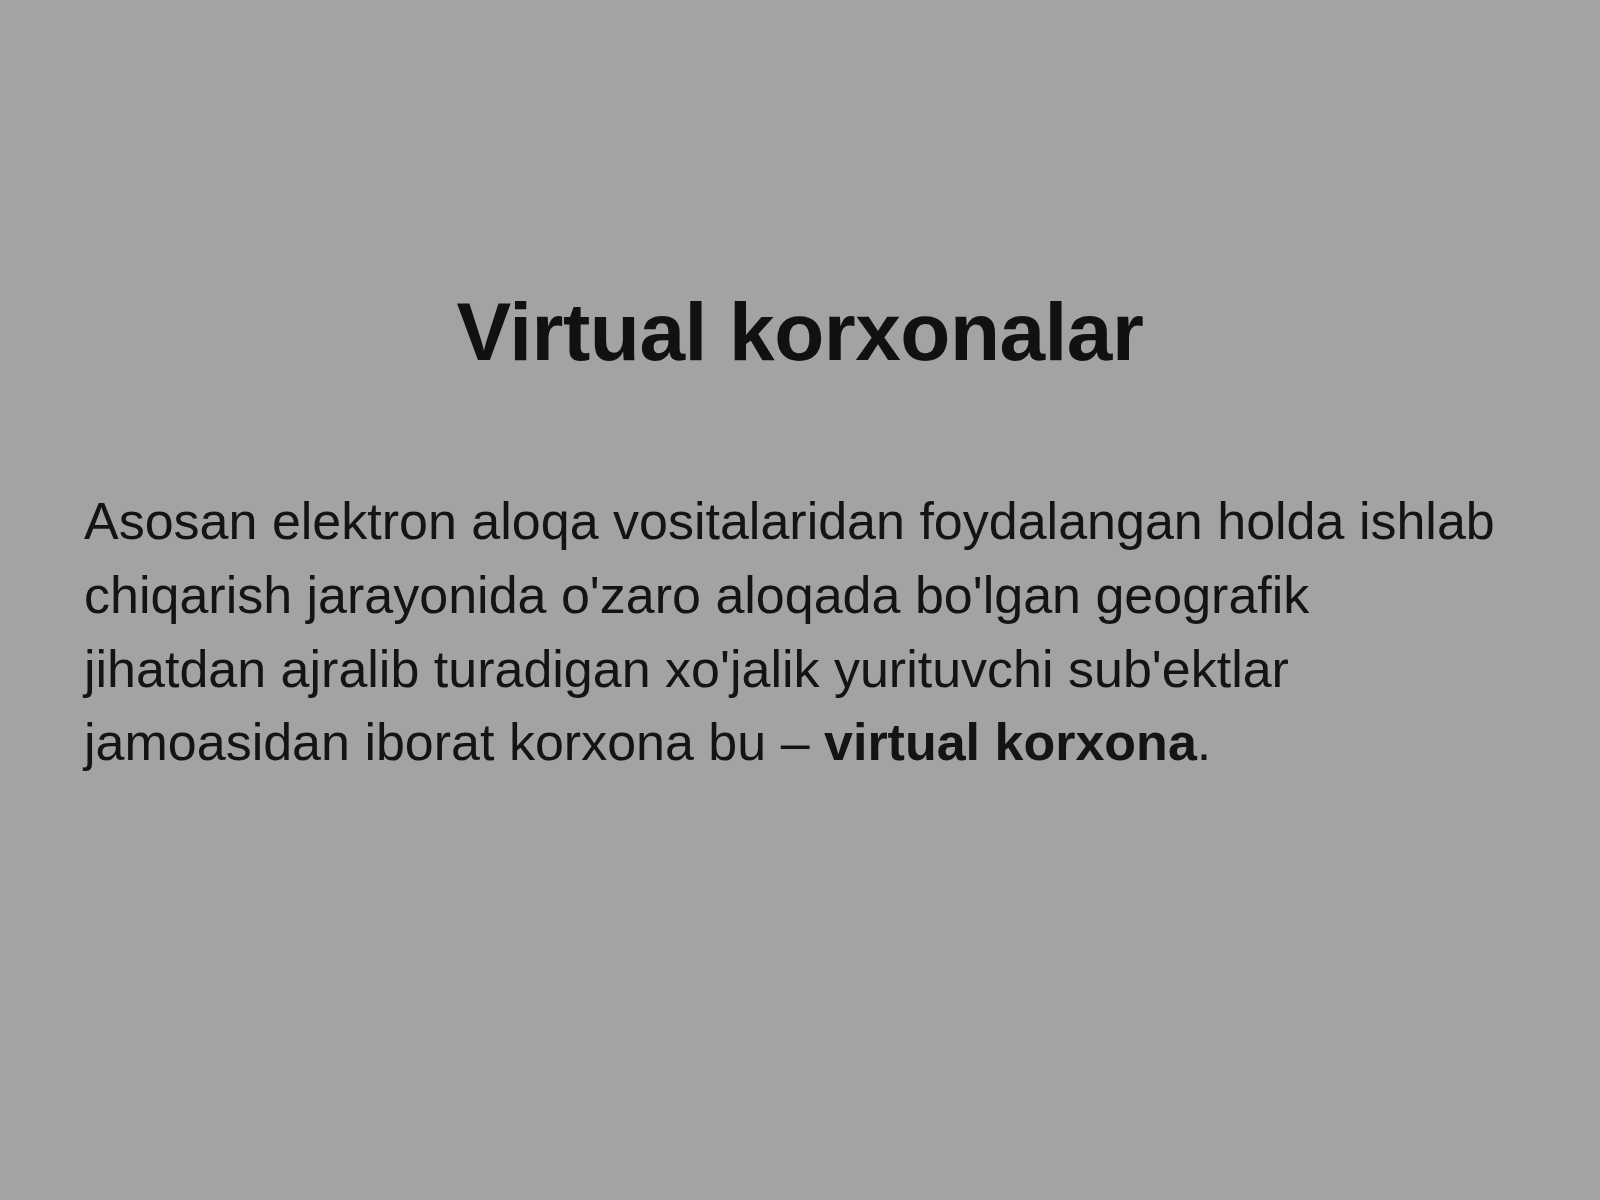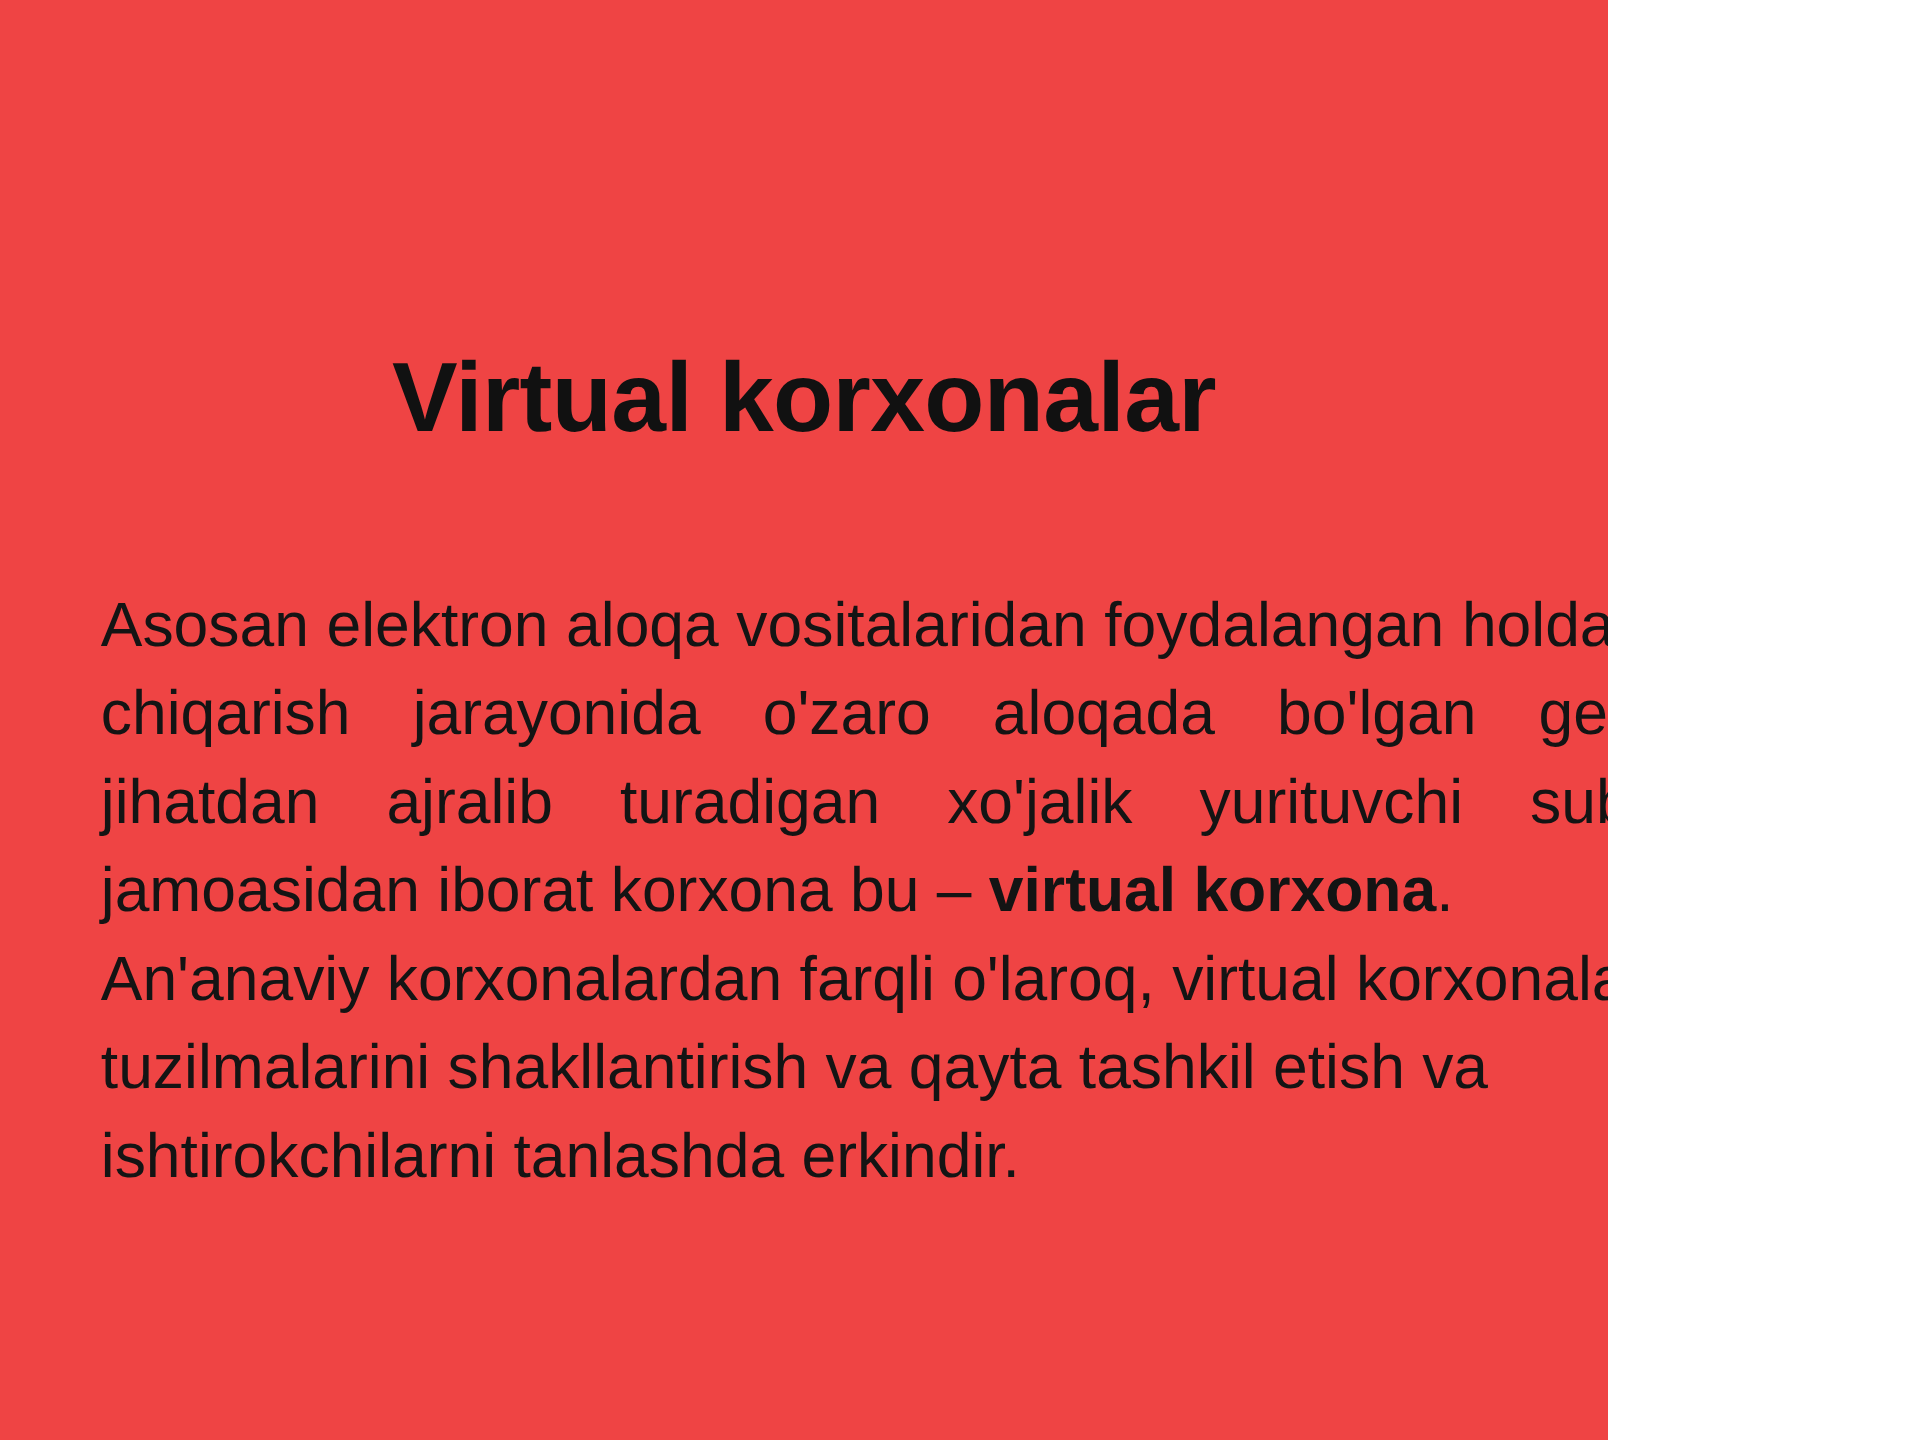--- a/index.html
+++ b/index.html
@@ -2,23 +2,23 @@
 <html><head>
 <meta charset="utf-8">
 <style>
   html, body {
     margin: 0;
     padding: 0;
     background: #ffffff;
   }
   .slide {
     position: relative;
-    width: 1340px;
+    width: 1600px;
     height: 1200px;
-    background: #ef4444;
+    background: #a3a3a3;
     font-family: "Liberation Sans", sans-serif;
     color: #0d0d0d;
     overflow: hidden;
     box-sizing: border-box;
   }
   .slide-title {
     position: absolute;
     left: 0;
     right: 0;
     top: 232px;
@@ -59,16 +59,15 @@
 <div class="slide">
 
   <h1 class="slide-title">Virtual korxonalar</h1>
 
   <div class="body-block">
 
     <p class="para">
       <span>Asosan elektron aloqa vositalaridan foydalangan holda ishlab chiqarish jarayonida o'zaro aloqada bo'lgan geografik jihatdan ajralib turadigan xo'jalik yurituvchi sub'ektlar jamoasidan iborat korxona bu – </span><strong>virtual korxona</strong><span>.</span>
     </p>
 
-    <p class="para">An'anaviy korxonalardan farqli o'laroq, virtual korxonalar o'z tuzilmalarini shakllantirish va qayta tashkil etish va ishtirokchilarni tanlashda erkindir.</p>
 
   </div>
 </div>
 
 </body></html>

